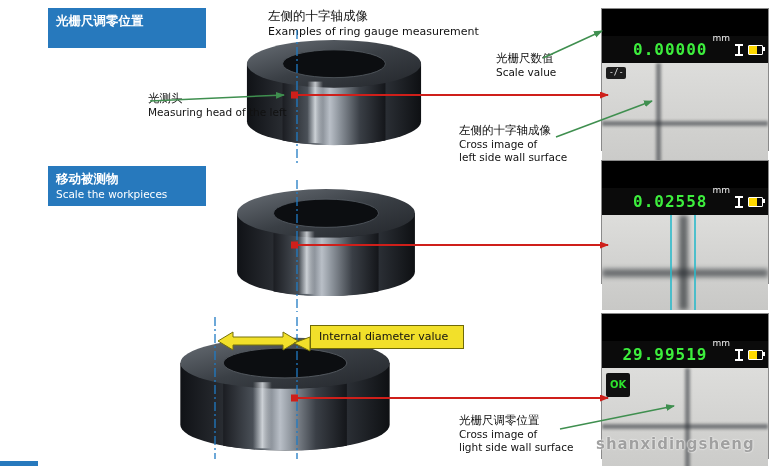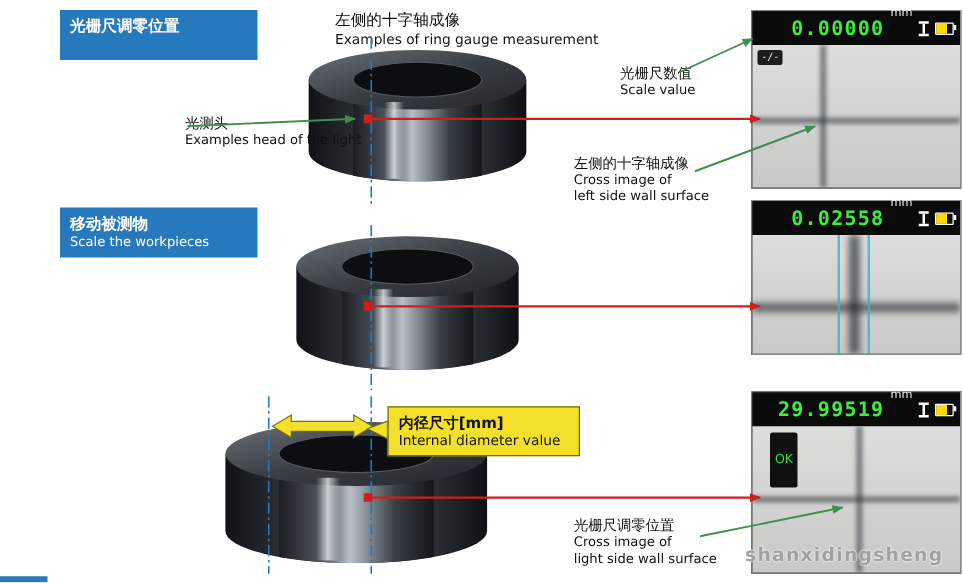--- a/index.html
+++ b/index.html
@@ -23,42 +23,42 @@
   
   .callout{position:absolute;left:310px;top:325px;width:154px;background:#f2e02a;
            border:1px solid #6f6a08;padding:4px 8px;box-sizing:border-box;z-index:6;}
   .callout .zh{font-size:12px;font-weight:bold;line-height:16px;color:#111;}
   .callout .en{font-size:11px;line-height:14px;color:#111;}
 
   
   .display{position:absolute;left:601px;width:168px;border:1px solid #8a8a8a;
            box-sizing:border-box;background:#000;z-index:1;}
   .d-bar{height:27px;background:#0b0b0b;display:flex;align-items:center;
-         justify-content:flex-end;gap:5px;padding:0 5px;box-sizing:border-box;}
+         justify-content:flex-end;gap:5px;padding:0 5px;box-sizing:border-box;margin-top:27px;}
   .d-val{color:#3dee3d;font-family:"DejaVu Sans Mono","Liberation Mono",monospace;
          font-weight:bold;font-size:16px;letter-spacing:1px;}
   .d-unit{color:#eee;font-size:9px;align-self:flex-end;padding-bottom:20px;}
   .d-ibeam{width:8px;height:12px;border-top:2px solid #fff;border-bottom:2px solid #fff;
            position:relative;box-sizing:border-box;}
   .d-ibeam::after{content:"";position:absolute;left:3px;top:0;width:2px;height:8px;background:#fff;}
   .d-batt{width:13px;height:8px;border:1px solid #fff;border-radius:1px;position:relative;
           background:linear-gradient(90deg,#ffd900 0 65%,transparent 65%);}
   .d-batt::after{content:"";position:absolute;right:-3px;top:1px;width:2px;height:4px;background:#fff;}
   .d-img{position:relative;background:linear-gradient(180deg,#dddddb,#c8c8c6);
          overflow:hidden;height:calc(100% - 27px);}
   .cross-v{position:absolute;top:0;bottom:0;width:5px;background:rgba(45,50,55,0.55);filter:blur(1.5px);}
   .cross-h{position:absolute;left:0;right:0;height:5px;background:rgba(45,50,55,0.55);filter:blur(1.5px);}
   .cross-v.thick{width:9px;background:rgba(35,40,45,0.65);filter:blur(2.5px);}
   .cross-h.thick{height:8px;background:rgba(35,40,45,0.6);filter:blur(2.5px);}
   .cyan-line{position:absolute;top:0;bottom:0;width:2px;background:#2ab9c9;opacity:0.8;}
   .d-flag{position:absolute;left:4px;top:4px;background:#1d1d1d;color:#e8e8e8;font-size:8px;
           line-height:10px;padding:1px 3px;border-radius:2px;
           font-family:"DejaVu Sans Mono","Liberation Mono",monospace;}
-  .d-ok{position:absolute;left:14px;top:5px;background:#101010;color:#2de32d;font-weight:normal;
-        font-size:10px;line-height:12px;padding:16px 4px;border-radius:2px;}
+  .d-ok{position:absolute;left:4px;top:5px;background:#101010;color:#2de32d;font-weight:bold;
+        font-size:10px;line-height:12px;padding:6px 4px;border-radius:2px;}
 
   .ring{position:absolute;z-index:2;}
   .overlay{position:absolute;left:0;top:0;z-index:5;pointer-events:none;}
 
   .watermark{position:absolute;left:596px;top:435px;z-index:7;font-size:15px;font-weight:bold;
              color:rgba(150,150,150,0.9);text-shadow:0 0 2px #fff,0 0 1px #fff;letter-spacing:1px;}
   .bottom-strip{position:absolute;left:0;top:461px;width:38px;height:5px;background:#2779bd;z-index:4;}
 </style>
 </head>
 <body>
@@ -116,39 +116,38 @@
     <div class="en">Scale the workpieces</div>
   </div>
 
   <div class="lbl title" style="left:268px;top:8px;">
     <div class="zh">左侧的十字轴成像</div>
     <div class="en">Examples of ring gauge measurement</div>
   </div>
 
   <div class="lbl" style="left:104px;top:91px;margin-left:44px;">
     <div class="zh">光测头</div>
-    <div class="en">Examples head of the light</div>
+    <div class="en">Measuring head of the left</div>
   </div>
   <div class="lbl" style="left:459px;top:51px;margin-left:37px;">
     <div class="zh">光栅尺数值</div>
     <div class="en">Scale value</div>
   </div>
   <div class="lbl" style="left:459px;top:123px;">
     <div class="zh">左侧的十字轴成像</div>
     <div class="en">Cross image of</div>
     <div class="en">left side wall surface</div>
   </div>
   <div class="lbl" style="left:459px;top:413px;">
     <div class="zh">光栅尺调零位置</div>
     <div class="en">Cross image of</div>
     <div class="en">light side wall surface</div>
   </div>
 
   <div class="callout">
-    <div class="zh">内径尺寸[mm]</div>
     <div class="en">Internal diameter value</div>
   </div>
 
   <svg class="ring" style="left:240px;top:34px;" width="188" height="119" viewBox="0 0 190 120" preserveAspectRatio="none">
     <use href="#ring-shape" width="190" height="120"></use>
   </svg>
   <svg class="ring" style="left:230px;top:183px;" width="192" height="121" viewBox="0 0 190 120" preserveAspectRatio="none">
     <use href="#ring-shape" width="190" height="120"></use>
   </svg>
   <svg class="ring" style="left:172px;top:331px;" width="226" height="128" viewBox="0 0 190 120" preserveAspectRatio="none">

